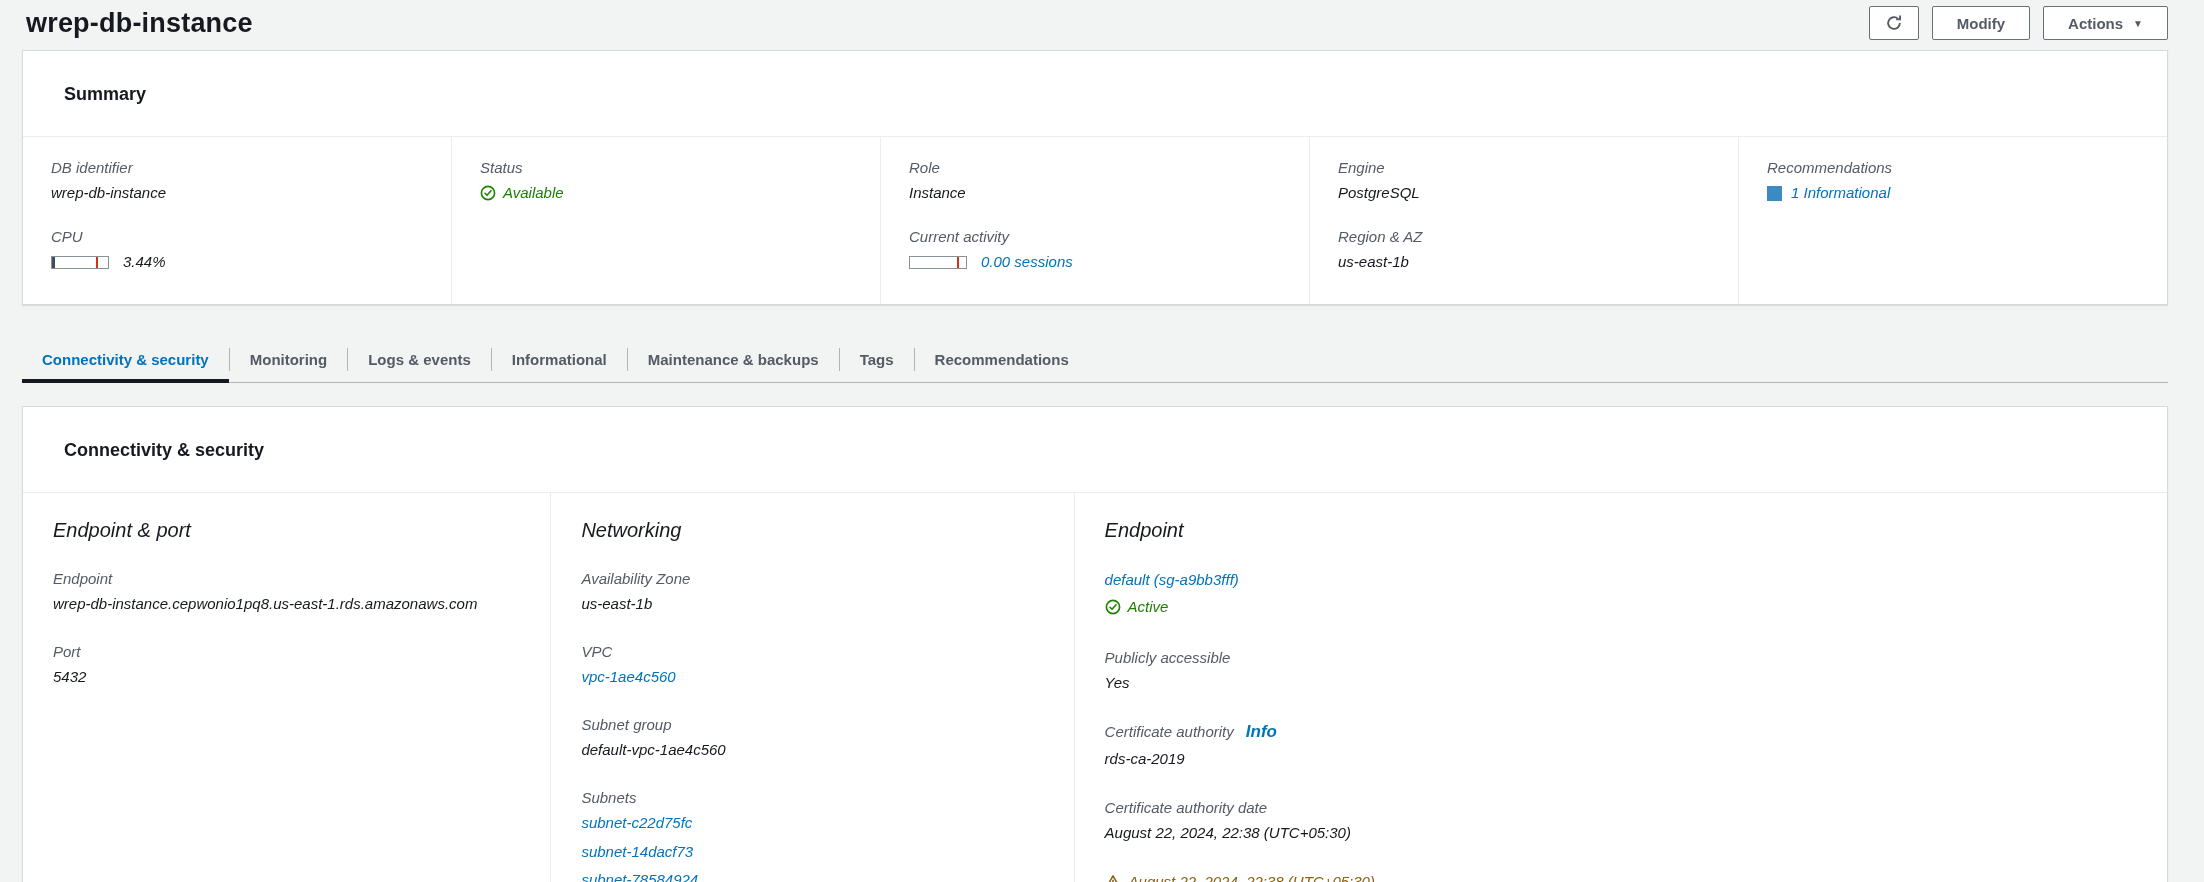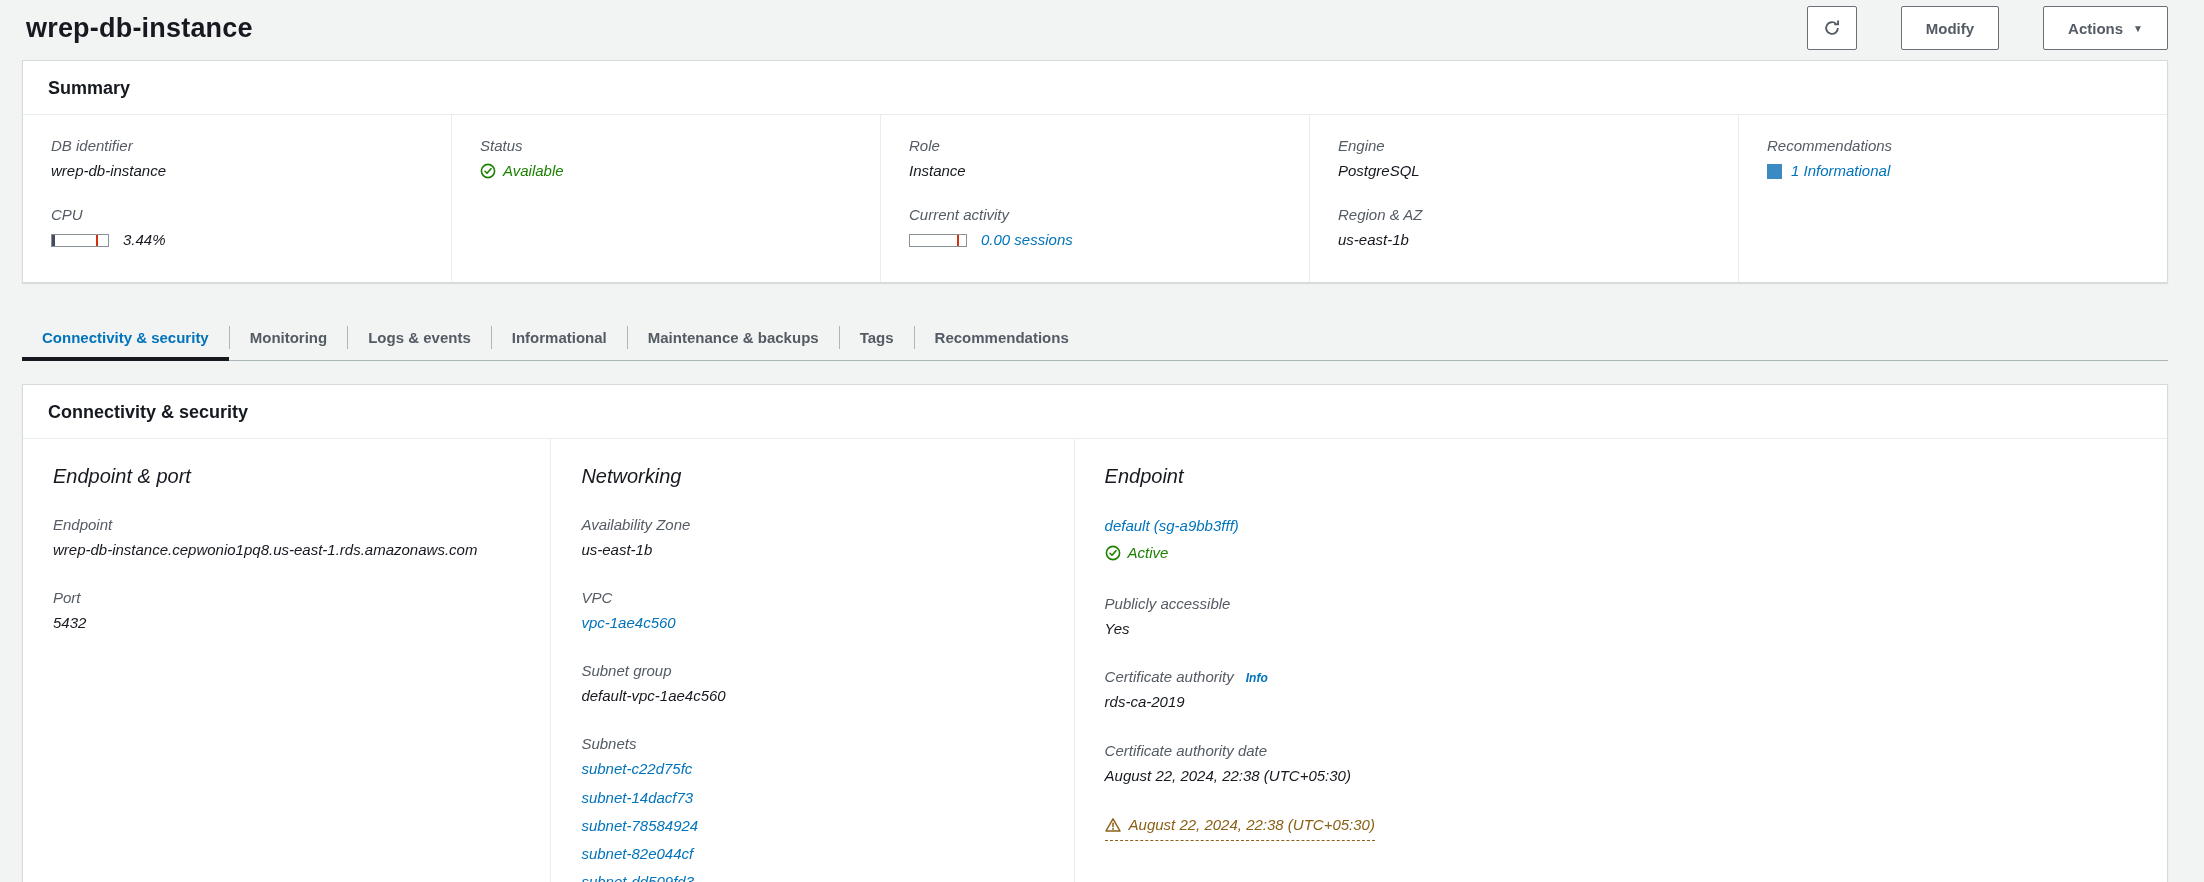--- a/index.html
+++ b/index.html
@@ -10,33 +10,32 @@
     font-family:"Liberation Sans","DejaVu Sans",sans-serif;
     color:#16191f; font-size:15px;
     -webkit-font-smoothing:antialiased;
   }
 
   
   .page-header { display:flex; justify-content:space-between; align-items:center; padding:6px 36px 10px 26px; }
   .page-title { font-size:27px; font-weight:700; margin:0; letter-spacing:.2px; }
   .header-actions { display:flex; gap:13px; }
   .btn {
-    height:44px; background:#fff; border:1px solid #687078; border-radius:2px;
+    height:34px; background:#fff; border:1px solid #687078; border-radius:2px;
     color:#545b64; font-weight:700; font-size:15px; padding:0 24px;
     display:inline-flex; align-items:center; gap:10px; cursor:pointer;
     font-family:inherit;
-    margin-left:31px;
   }
   .icon-btn { padding:0 15px; }
   .caret { font-size:10px; line-height:1; position:relative; top:1px; }
 
   
   .panel { margin:0 36px 0 22px; background:#fff; border:1px solid #d5dbdb; border-radius:0; box-shadow:0 1px 1px 0 rgba(0,28,36,.1); }
   .panel-header { padding:17px 25px 15px; border-bottom:1px solid #eaeded; }
-  .panel-header h2 { font-size:18px; font-weight:700; margin:0; }
+  .panel-header h2 { font-size:18px; font-weight:700; margin:16px; }
   .panel-body { display:flex;font-style:italic; }
 
   
   .summary-grid .col { flex:1 1 0; padding:22px 28px 6px; min-width:0; }
   .summary-grid .col + .col { border-left:1px solid #eaeded; }
   .field { margin-bottom:25px; }
   .label { color:#545b64; margin-bottom:7px; font-size:15px; }
   .value { font-size:15px; color:#16191f; line-height:1.35; }
   .value-flex { display:flex; align-items:center; gap:14px; }
   .status-line { display:inline-flex; align-items:center; gap:7px; color:#1d8102; }
@@ -67,21 +66,21 @@
   .conn-col { padding:26px 30px; min-width:0; }
   .conn-col-1 { width:24.6%; }
   .conn-col-2 { width:24.4%; border-left:1px solid #eaeded; }
   .conn-col-3 { flex:1; border-left:1px solid #eaeded; }
   .section-title { font-size:20px; font-weight:400; margin:0 0 28px 0; }
   .conn-col .field { margin-bottom:29px; }
   .stack a { display:block; margin-bottom:8px; }
   .stack a:last-child { margin-bottom:0; }
   .label-row { display:flex; align-items:baseline; gap:12px; margin-bottom:7px; }
   .label-row .label { margin-bottom:0; }
-  .info-link { color:#0073bb; font-weight:700; font-size:12px; }
+  .info-link { color:#0073bb; font-weight:700; font-size:17px; }
   .sub-status { margin-top:7px; }
   .warning-line { display:inline-flex; align-items:center; gap:8px; color:#8a6116; border-bottom:1px dashed #8a6116; padding-bottom:5px; }
   .warning-line svg { flex:0 0 auto; }
 </style>
 </head>
 <body>
 
 <header class="page-header">
   <h1 class="page-title">wrep-db-instance</h1>
   <div class="header-actions">

